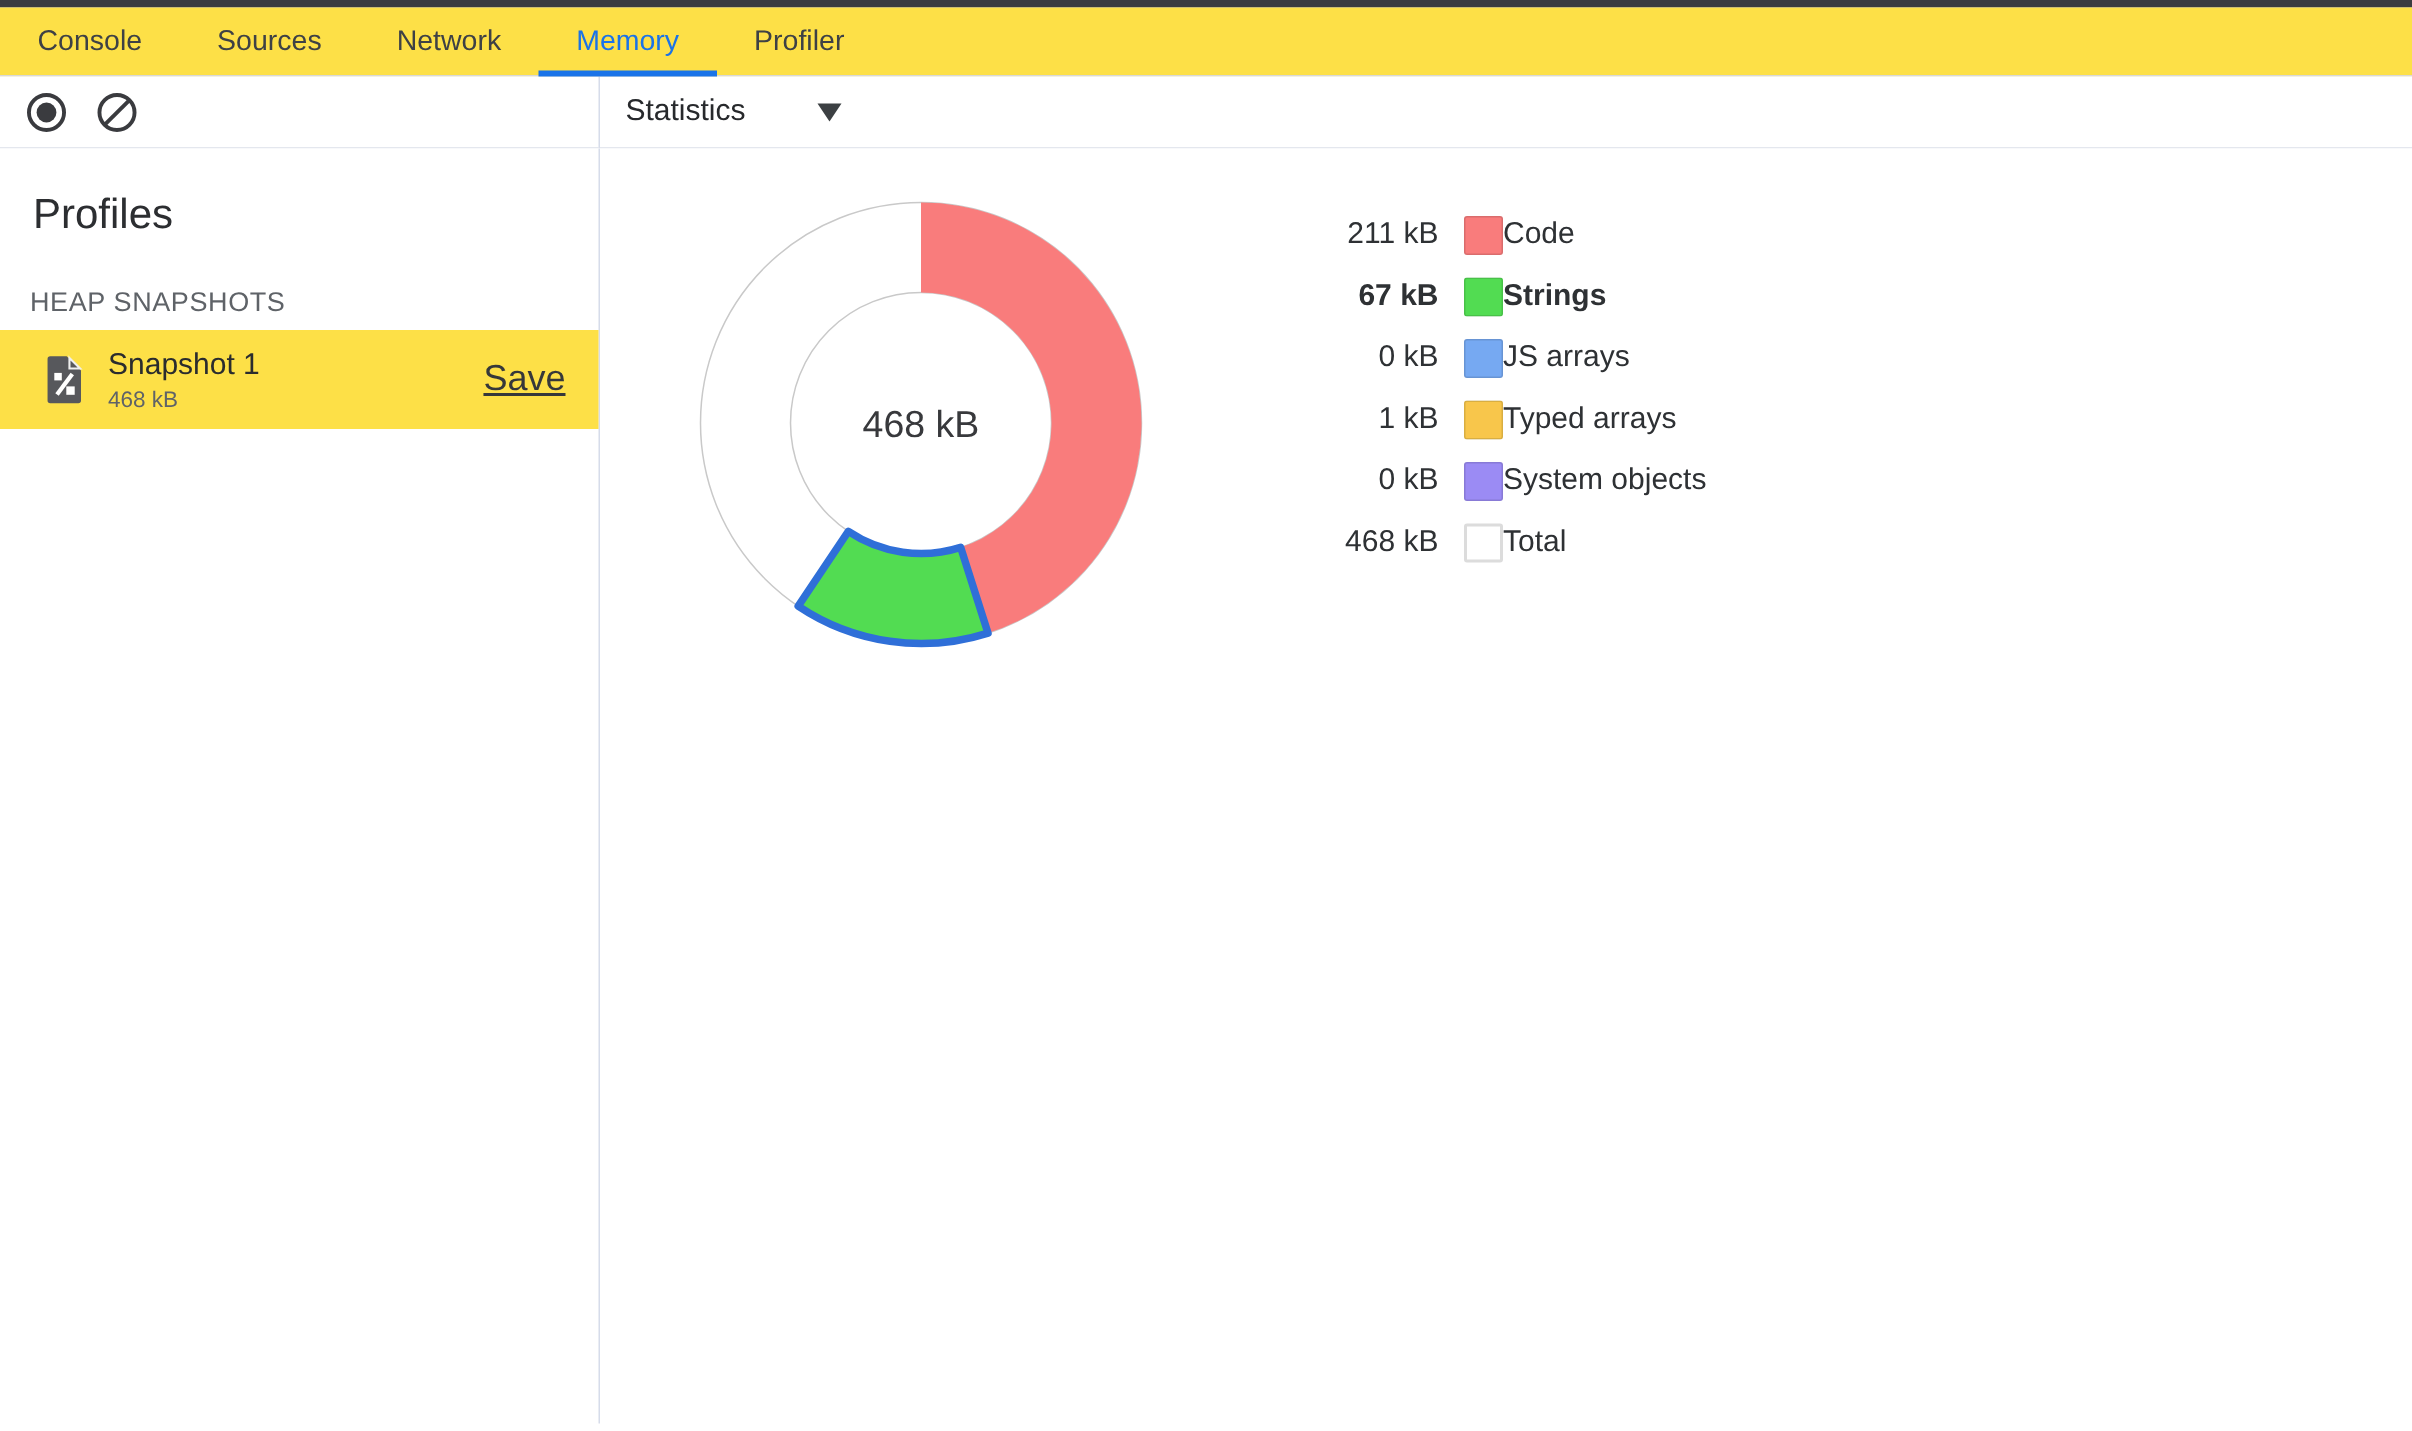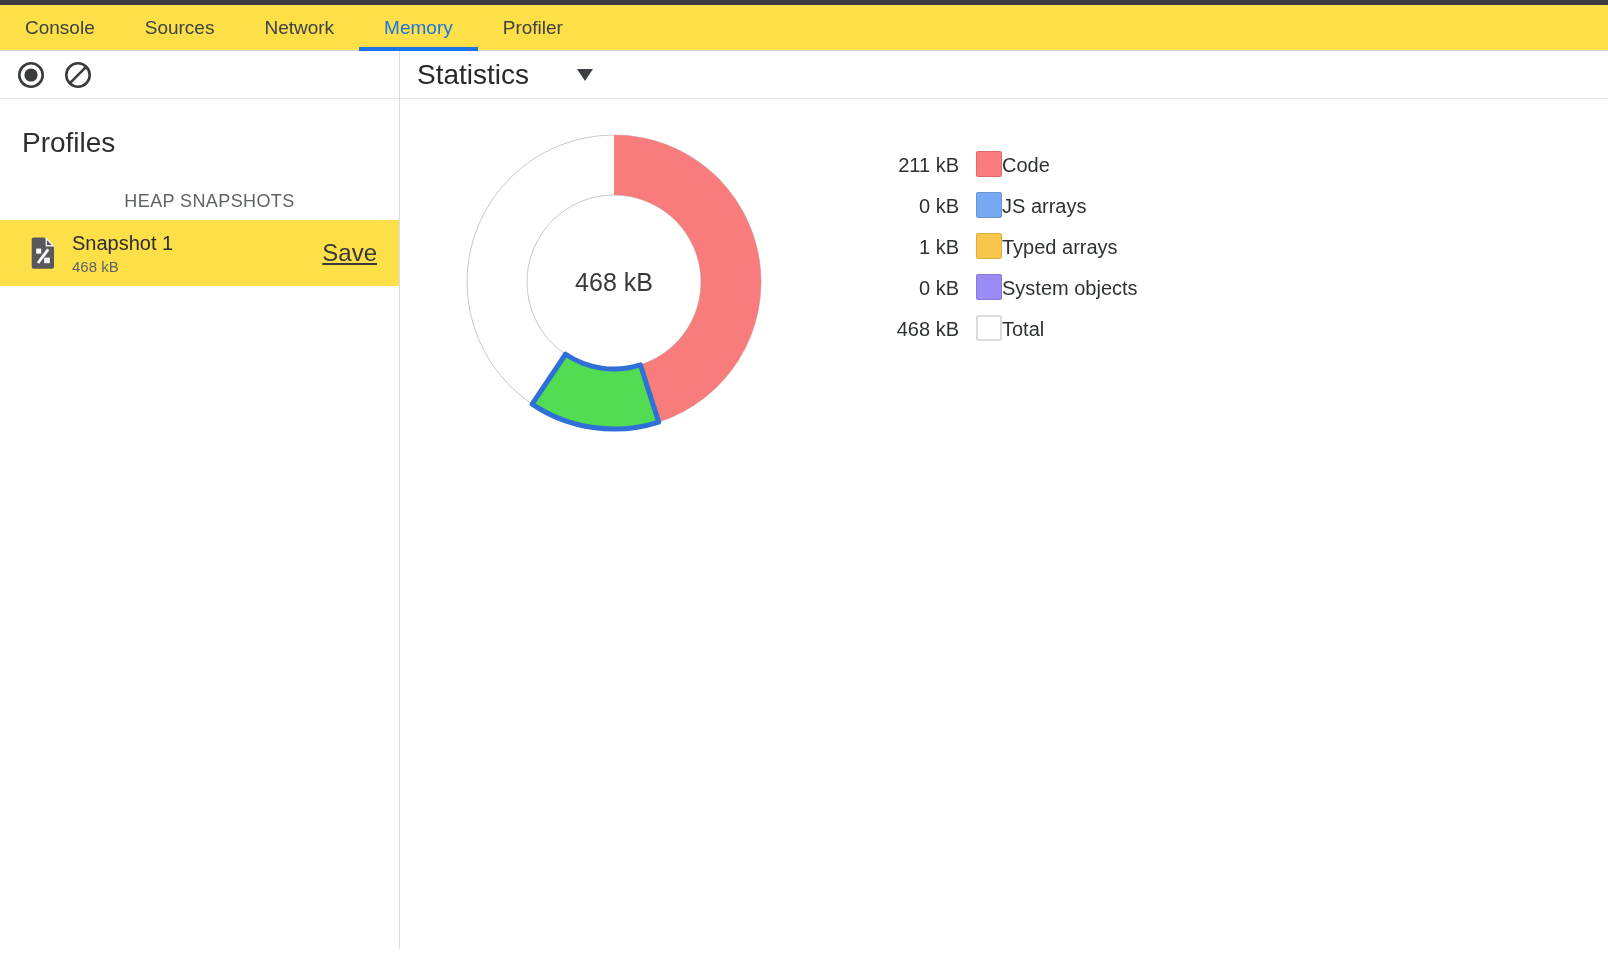--- a/index.html
+++ b/index.html
@@ -28,43 +28,43 @@
     width:400px; border-right:1px solid #d6dcea; border-bottom:1px solid #e4e7ee;
     display:flex; align-items:center; padding-left:17px; gap:19px;
   }
   .toolbar-right {
     flex:1; border-bottom:1px solid #e4e7ee;
     display:flex; align-items:center; padding-left:17px;
   }
   .icon-btn { width:28px; height:28px; cursor:pointer; }
   .icon-btn svg { display:block; }
   .stats-select { display:flex; align-items:center; cursor:pointer; }
-  .stats-select .label { font-size:28px; color:#27292c; }
+  .stats-select .label { font-size:20px; color:#27292c; }
   .caret {
     margin-left:48px; width:0; height:0;
     border-left:8px solid transparent; border-right:8px solid transparent;
     border-top:12px solid #3c4043;
   }
   .body { display:flex; height:850px; }
   .sidebar { width:400px; border-right:1px solid #d6dcea; position:relative; background:#fff; }
   .profiles-title { margin:28px 0 0 22px; font-size:28px; color:#2c2e31; }
-  .section-title { margin:32px 0 0 20px; font-size:18px; color:#5f6368; letter-spacing:0.4px;text-align:center; }
+  .section-title { margin:32px 0 0 20px; font-size:18px; color:#5f6368; letter-spacing:0.4px; }
   .snapshot-row {
     position:absolute; top:121px; left:0; right:0; height:66px; background:#fde047;
     display:flex; align-items:center; padding:0 22px 0 30px; cursor:pointer;
   }
   .snapshot-icon { margin-right:16px; flex:none; }
   .snapshot-info { display:flex; flex-direction:column; }
   .snapshot-name { font-size:20px; color:#2a2c2e; }
   .snapshot-size { font-size:15px; color:#5f6368; margin-top:3px; }
   .save-link { margin-left:auto; font-size:24px; color:#36383a; text-decoration:underline; cursor:pointer; }
   .main { flex:1; position:relative; background:#fff; }
   .donut { position:absolute; left:44px; top:13px; }
   .legend { position:absolute; left:445px; top:37px; }
-  .legend-row { display:flex; align-items:flex-end; height:41px; cursor:pointer; }
+  .legend-row { display:flex; align-items:center; height:41px; cursor:pointer; }
   .legend-value { width:114px; text-align:right; font-size:20px; color:#2e3134; white-space:nowrap; }
   .legend-swatch {
     width:26px; height:26px; margin-left:17px; flex:none; border-radius:2px;
     border:1px solid rgba(0,0,0,0.12);
   }
   .legend-swatch.is-total { border:2px solid #dcdcdc; }
   .legend-label { margin-left:0; font-size:20px; color:#2e3134; white-space:nowrap; }
   .legend-row.selected .legend-value, .legend-row.selected .legend-label { font-weight:bold; }
 </style>
 </head>
@@ -132,20 +132,25 @@
         <path d="M 88.1261709710134 292.0888042374577 A 147 147 0 0 1 86.49448223052002 290.97862828636744 L 120.5783670343894 241.5995963327481 A 87 87 0 0 0 121.54406037059977 242.25663924257702 Z" fill="#f8c64b"></path>
         <path d="M 214.67405816341426 310.04723677106904 A 147 147 0 0 1 88.1261709710134 292.0888042374577 L 121.54406037059977 242.25663924257702 A 87 87 0 0 0 196.43974870895946 252.88509931348986 Z" fill="#52dc52" stroke="#2f6fd8" stroke-width="5" stroke-linejoin="round"></path>
         <text x="170" y="179" text-anchor="middle" font-size="25" fill="#38393c">468 kB</text>
       </svg>
     <div class="legend" id="legend">
         <div class="legend-row">
           <span class="legend-value">211 kB</span>
           <span class="legend-swatch" style="background: rgb(249, 124, 124);"></span>
           <span class="legend-label">Code</span>
         </div>
+        <div class="legend-row selected">
+          <span class="legend-value">67 kB</span>
+          <span class="legend-swatch" style="background: rgb(82, 220, 82);"></span>
+          <span class="legend-label">Strings</span>
+        </div>
         <div class="legend-row">
           <span class="legend-value">0 kB</span>
           <span class="legend-swatch" style="background: rgb(118, 169, 242);"></span>
           <span class="legend-label">JS arrays</span>
         </div>
         <div class="legend-row">
           <span class="legend-value">1 kB</span>
           <span class="legend-swatch" style="background: rgb(248, 198, 75);"></span>
           <span class="legend-label">Typed arrays</span>
         </div>

